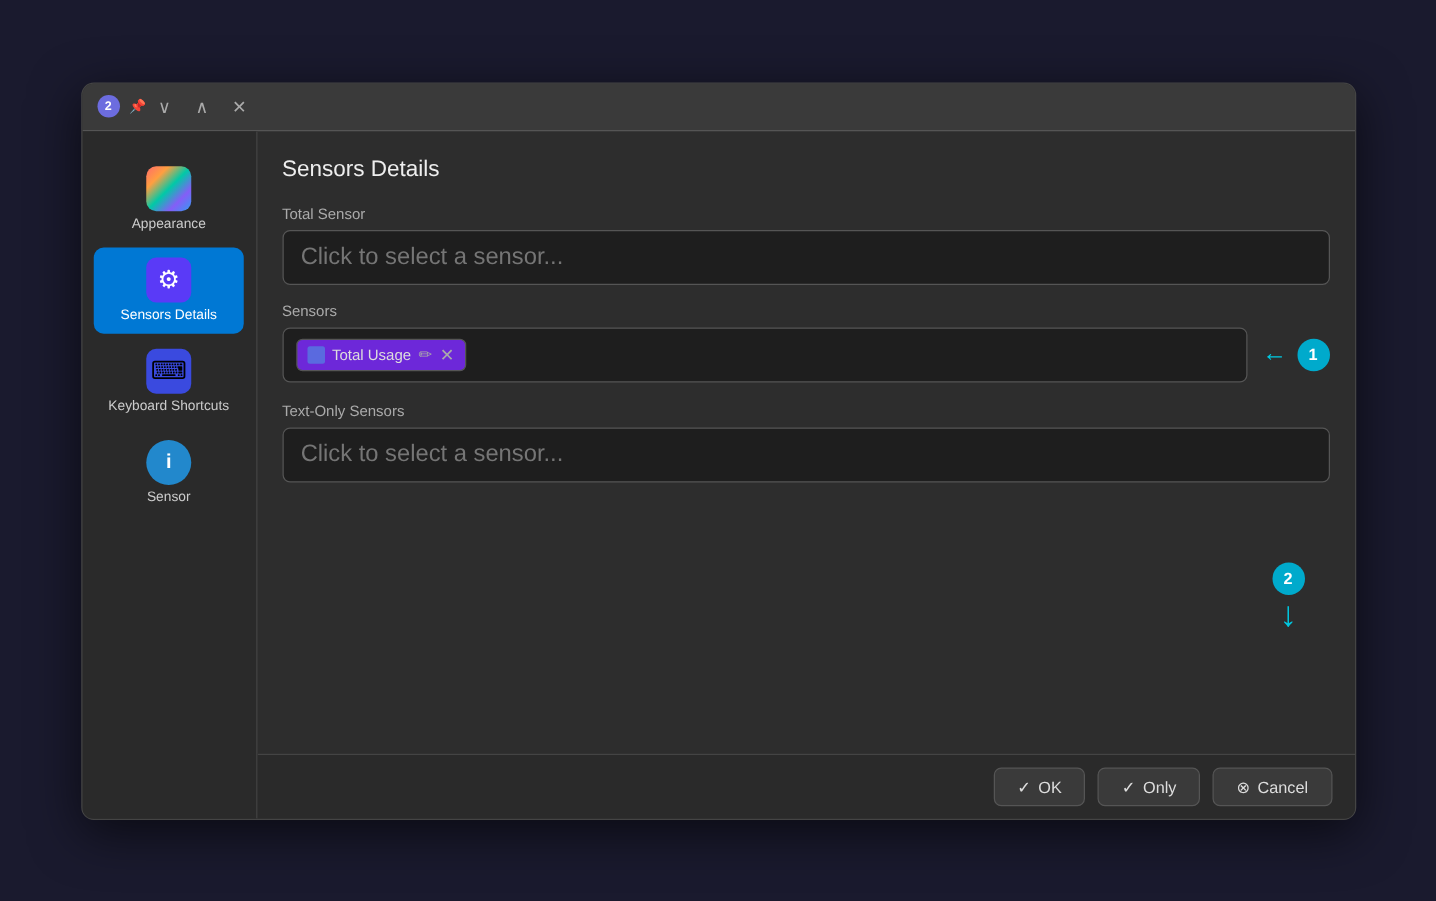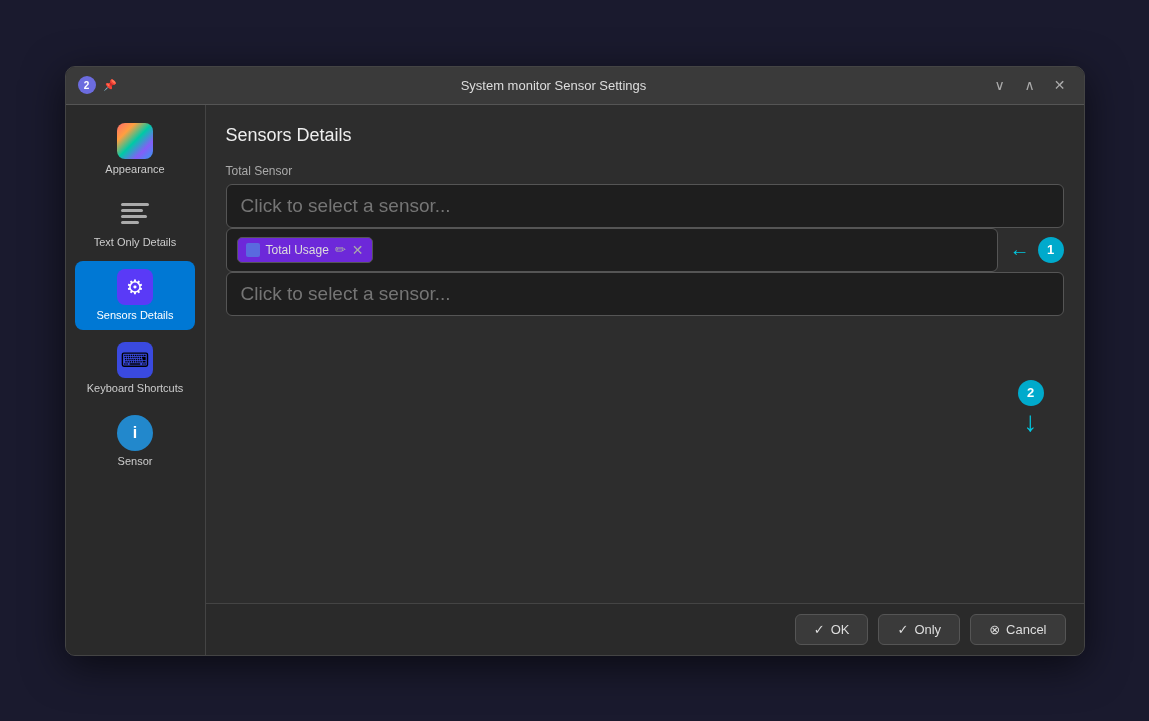--- a/index.html
+++ b/index.html
@@ -86,21 +86,21 @@
       flex: 1;
       overflow: hidden;
     }
     .sidebar {
       width: 140px;
       background: #2a2a2a;
       border-right: 1px solid #444;
       display: flex;
       flex-direction: column;
       align-items: center;
-      padding: 10px 0;
+      padding: 20px 0;
       gap: 4px;
       flex-shrink: 0;
     }
     .sidebar-item {
       width: 120px;
       display: flex;
       flex-direction: column;
       align-items: center;
       padding: 8px 6px;
       border-radius: 8px;
@@ -311,46 +311,36 @@
 
 <div class="window">
 
   <div class="titlebar">
     <div class="titlebar-icons">
       <div class="titlebar-icon app-icon">
         <span>2</span>
       </div>
       <div class="titlebar-icon pin-icon">📌</div>
     </div>
-    <div class="titlebar-title">System monitor Sensor Settings</div>
     <div class="titlebar-controls">
       <div class="titlebar-btn">∨</div>
       <div class="titlebar-btn">∧</div>
       <div class="titlebar-btn close">✕</div>
     </div>
   </div>
 
   <div class="content">
 
     <div class="sidebar">
 
       <div class="sidebar-item">
         <div class="appearance-icon"></div>
         <span class="sidebar-item-label">Appearance</span>
       </div>
 
-      <div class="sidebar-item">
-        <div class="text-only-icon">
-          <div class="text-line" style="width:28px;"></div>
-          <div class="text-line" style="width:22px;"></div>
-          <div class="text-line" style="width:26px;"></div>
-          <div class="text-line" style="width:18px;"></div>
-        </div>
-        <span class="sidebar-item-label">Text Only Details</span>
-      </div>
 
       <div class="sidebar-item active">
         <div class="sensors-icon">⚙</div>
         <span class="sidebar-item-label">Sensors Details</span>
       </div>
 
       <div class="sidebar-item">
         <div class="keyboard-icon">⌨</div>
         <span class="sidebar-item-label">Keyboard Shortcuts</span>
       </div>
@@ -361,37 +351,39 @@
       </div>
     </div>
 
     <div class="main">
       <div class="main-content">
         <div class="page-title">Sensors Details</div>
 
         <div class="section-label">Total Sensor</div>
         <input class="sensor-input" type="text" readonly="" placeholder="Click to select a sensor..." style="">
 
+        <div class="section-label" style="margin-top:14px;">Sensors</div>
         <div class="sensors-row">
           <div class="sensors-box">
             <div class="sensor-tag">
               <div class="sensor-tag-color"></div>
               <span>Total Usage</span>
               <span class="sensor-tag-edit">✏</span>
               <span class="sensor-tag-remove">✕</span>
             </div>
           </div>
           <div class="arrow-annotation">
             <span class="annotation-arrow">←</span>
             <div class="annotation-badge">
               <span>1</span>
             </div>
           </div>
         </div>
 
+        <div class="section-label" style="margin-top:16px;">Text-Only Sensors</div>
         <input class="sensor-input" type="text" readonly="" placeholder="Click to select a sensor..." style="">
 
         
         <div style="position:relative; height: 120px;">
           <div style="position:absolute; right: 20px; bottom: 0; display:flex; flex-direction:column; align-items:center; pointer-events:none;">
             <div class="annotation-badge">
               <span>2</span>
             </div>
             <div style="color:#00c8e0; font-size:28px; line-height:1; margin-top:2px;">↓</div>
           </div>

